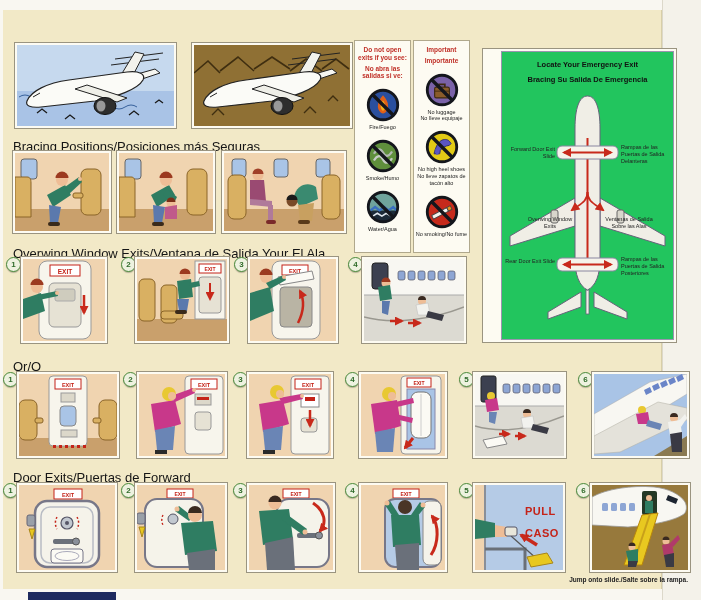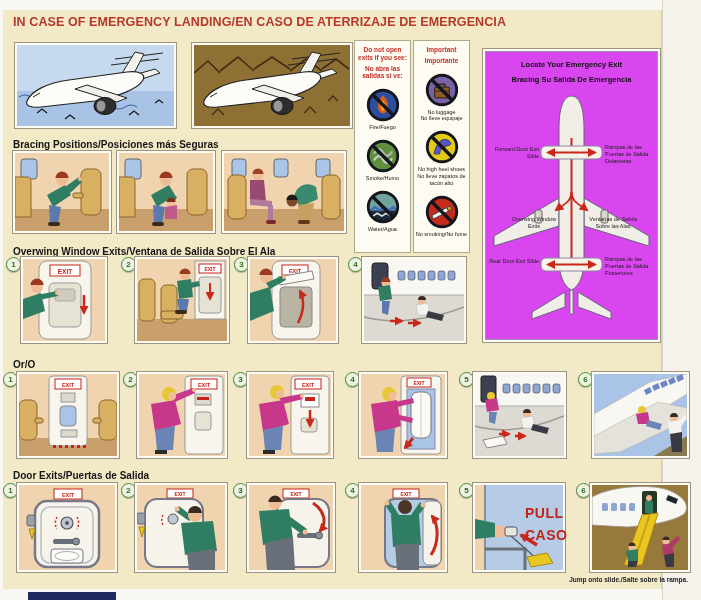--- a/index.html
+++ b/index.html
@@ -5,37 +5,37 @@
   html,body{margin:0;padding:0;background:#e8e6de;}
   .stage{position:relative;width:701px;height:600px;background:#f9f7f1;overflow:hidden;
          font-family:"Liberation Sans",sans-serif;}
   .abs{position:absolute;}
   .card{position:absolute;left:3px;top:10px;width:658px;height:579px;background:#f2e9c7;
         border-right:1px solid #d8cfa8;}
   .right-strip{position:absolute;left:662px;top:0;width:39px;height:600px;background:#f4f2ea;
         border-left:1px solid #dcd8ca;}
   .title{position:absolute;left:13px;top:15px;width:560px;font-weight:bold;font-size:12.5px;
         color:#b5382a;letter-spacing:0.1px;}
-  .sec-heading{position:absolute;font-weight:bold;font-size:10px;color:#151515;}
+  .sec-heading{position:absolute;font-weight:normal;font-size:13px;color:#151515;}
   .panel{position:absolute;background:#fdfbf2;border:1px solid #9a9480;padding:2px;}
   .panel>svg{display:block;}
   .num{position:absolute;width:13px;height:13px;border-radius:50%;background:#eef2e0;
        border:1.5px solid #4a8a3a;color:#2f6b2a;font-size:8px;font-weight:bold;
        display:flex;align-items:center;justify-content:center;box-shadow:0 1px 1px rgba(0,0,0,.25);}
   .wcol{position:absolute;width:57px;height:213px;background:#fdfbf2;border:1px solid #b0a88c;
        text-align:center;box-sizing:border-box;}
   .wcol .hdr{color:#c03028;font-weight:bold;font-size:6.5px;line-height:1.2;margin-top:5px;padding:0 2px;}
   .wcol .hdr.es{margin-top:3px;}
   .wicon{display:block;margin:8px auto 2px;}
   .wcap{font-size:5.5px;color:#222;line-height:1.25;margin-top:1px;padding:0 1px;}
-  .loc-inner{position:relative;width:171px;height:287px;background:#d946ef;border:1px solid #9a94b0;}
+  .loc-inner{position:relative;width:171px;height:287px;background:#22c55e;border:1px solid #9a94b0;margin-left:16px;}
   .loc-title{position:absolute;width:100%;text-align:center;font-weight:bold;font-size:7.5px;color:#111;}
   .loc-label{position:absolute;font-size:5.5px;color:#222;line-height:1.3;}
   .exit-txt{fill:#c42318;font-family:"Liberation Sans",sans-serif;font-weight:bold;}
-  .pullhale{position:absolute;font-weight:bold;font-size:14px;color:#c42318;letter-spacing:.5px;}
+  .pullhale{position:absolute;font-weight:bold;font-size:11px;color:#c42318;letter-spacing:.5px;}
   .jump-cap{position:absolute;left:430px;top:576px;width:258px;text-align:right;
             font-weight:bold;font-size:6.5px;color:#222;}
   .dark-bar{position:absolute;left:28px;top:592px;width:88px;height:8px;background:#1e2a5e;}
   svg text{font-family:"Liberation Sans",sans-serif;}
 </style>
 </head>
 <body>
 
 <svg width="0" height="0" style="position:absolute">
   <defs>
@@ -45,21 +45,20 @@
     <marker id="mArrS" markerUnits="userSpaceOnUse" markerWidth="9" markerHeight="9" refX="7" refY="4.5" orient="auto-start-reverse">
       <path d="M0,0 L9,4.5 L0,9 Z" fill="#c8291b"></path>
     </marker>
   </defs>
 </svg>
 
 <div class="stage">
   <div class="card"></div>
   <div class="right-strip"></div>
 
-  <div class="title">IN CASE OF EMERGENCY LANDING/EN CASO DE ATERRIZAJE DE EMERGENCIA</div>
 
   <div class="panel" style="left:14px;top:42px">
     <svg width="157" height="81" viewBox="0 0 157 81">
       <rect width="157" height="81" fill="#c6d9ee"></rect>
       <rect y="46" width="157" height="35" fill="#a9c3e6"></rect>
       <path d="M2,52 q6,-4 12,0 t12,0 t12,0 t12,0 t12,0" stroke="#37619c" fill="none" stroke-width="1"></path>
       <path d="M84,62 q6,-4 12,0 t12,0 t12,0" stroke="#37619c" fill="none" stroke-width="1"></path>
       <polyline points="20,68 25,64 30,68" stroke="#1a1a1a" fill="none" stroke-width="1.3"></polyline>
       <polyline points="48,74 53,70 58,74" stroke="#1a1a1a" fill="none" stroke-width="1.3"></polyline>
       <polyline points="112,70 117,66 122,70" stroke="#1a1a1a" fill="none" stroke-width="1.3"></polyline>
@@ -255,21 +254,21 @@
       <g>
         <path d="M70,44 C72,32 84,28 92,34 L94,46 L76,54 Z" fill="#3a8a70"></path>
         <circle cx="68" cy="48" r="5.5" fill="#7a4a28"></circle>
         <path d="M62.5,47 a5.5,5.5 0 0 1 11,0 z" fill="#1a1a1a"></path>
         <polygon points="74,52 90,50 88,68 76,68" fill="#c8a060"></polygon>
         <rect x="74" y="67" width="12" height="4" rx="2" fill="#5a3a1a"></rect>
       </g>
     </svg>
   </div>
 
-  <div class="sec-heading" style="left:13px;top:246px">Overwing Window Exits/Ventana de Salida Sobre El Ala</div>
+  <div class="sec-heading" style="left:13px;top:246px">Overwing Window Exits/Ventana de Salida Your El Ala</div>
 
   <div class="num" style="left:6px;top:257px">1</div>
   <div class="panel" style="left:20px;top:256px">
     <svg width="82" height="82" viewBox="0 0 82 82">
       <rect width="82" height="82" fill="#f0d4b0"></rect>
       <rect x="16" y="2" width="52" height="78" rx="8" fill="#f7f5ec" stroke="#999"></rect>
       <rect x="27" y="6" width="30" height="11" fill="#fff" stroke="#c42318"></rect>
       <text x="42" y="14.5" text-anchor="middle" font-size="6.5" class="exit-txt">EXIT</text>
       <rect x="26" y="24" width="32" height="44" rx="5" fill="#e6e2d4" stroke="#999"></rect>
       <rect x="32" y="30" width="20" height="12" rx="2" fill="#cfccbe" stroke="#aaa"></rect>
@@ -503,21 +502,21 @@
       <g>
         <circle cx="80" cy="44" r="4" fill="#eebd96"></circle>
         <path d="M76,43 a4,4 0 0 1 8,0 z" fill="#3a2a20"></path>
         <polygon points="74,48 86,46 88,60 76,62" fill="#f2f2ee"></polygon>
         <polygon points="84,48 91,40 93,44 87,53" fill="#f2f2ee"></polygon>
         <polygon points="76,60 88,58 88,78 78,78" fill="#3a3a44"></polygon>
       </g>
     </svg>
   </div>
 
-  <div class="sec-heading" style="left:13px;top:470px">Door Exits/Puertas de Salida</div>
+  <div class="sec-heading" style="left:13px;top:470px">Door Exits/Puertas de Forward</div>
 
   <div class="num" style="left:3px;top:483px">1</div>
   <div class="panel" style="left:16px;top:482px">
     <svg width="96" height="85" viewBox="0 0 96 85">
       <rect width="96" height="85" fill="#f0d4b0"></rect>
       <rect x="35" y="4" width="28" height="10" fill="#fff" stroke="#c42318"></rect>
       <text x="49" y="11.5" text-anchor="middle" font-size="5.5" class="exit-txt">EXIT</text>
       <rect x="16" y="16" width="64" height="66" rx="12" fill="#f5f3ea" stroke="#778" stroke-width="2.5"></rect>
       <rect x="22" y="22" width="52" height="56" rx="9" fill="none" stroke="#b8bcc4" stroke-width="1.5"></rect>
       <rect x="8" y="30" width="8" height="11" rx="2" fill="#9aa0a8" stroke="#667"></rect>

